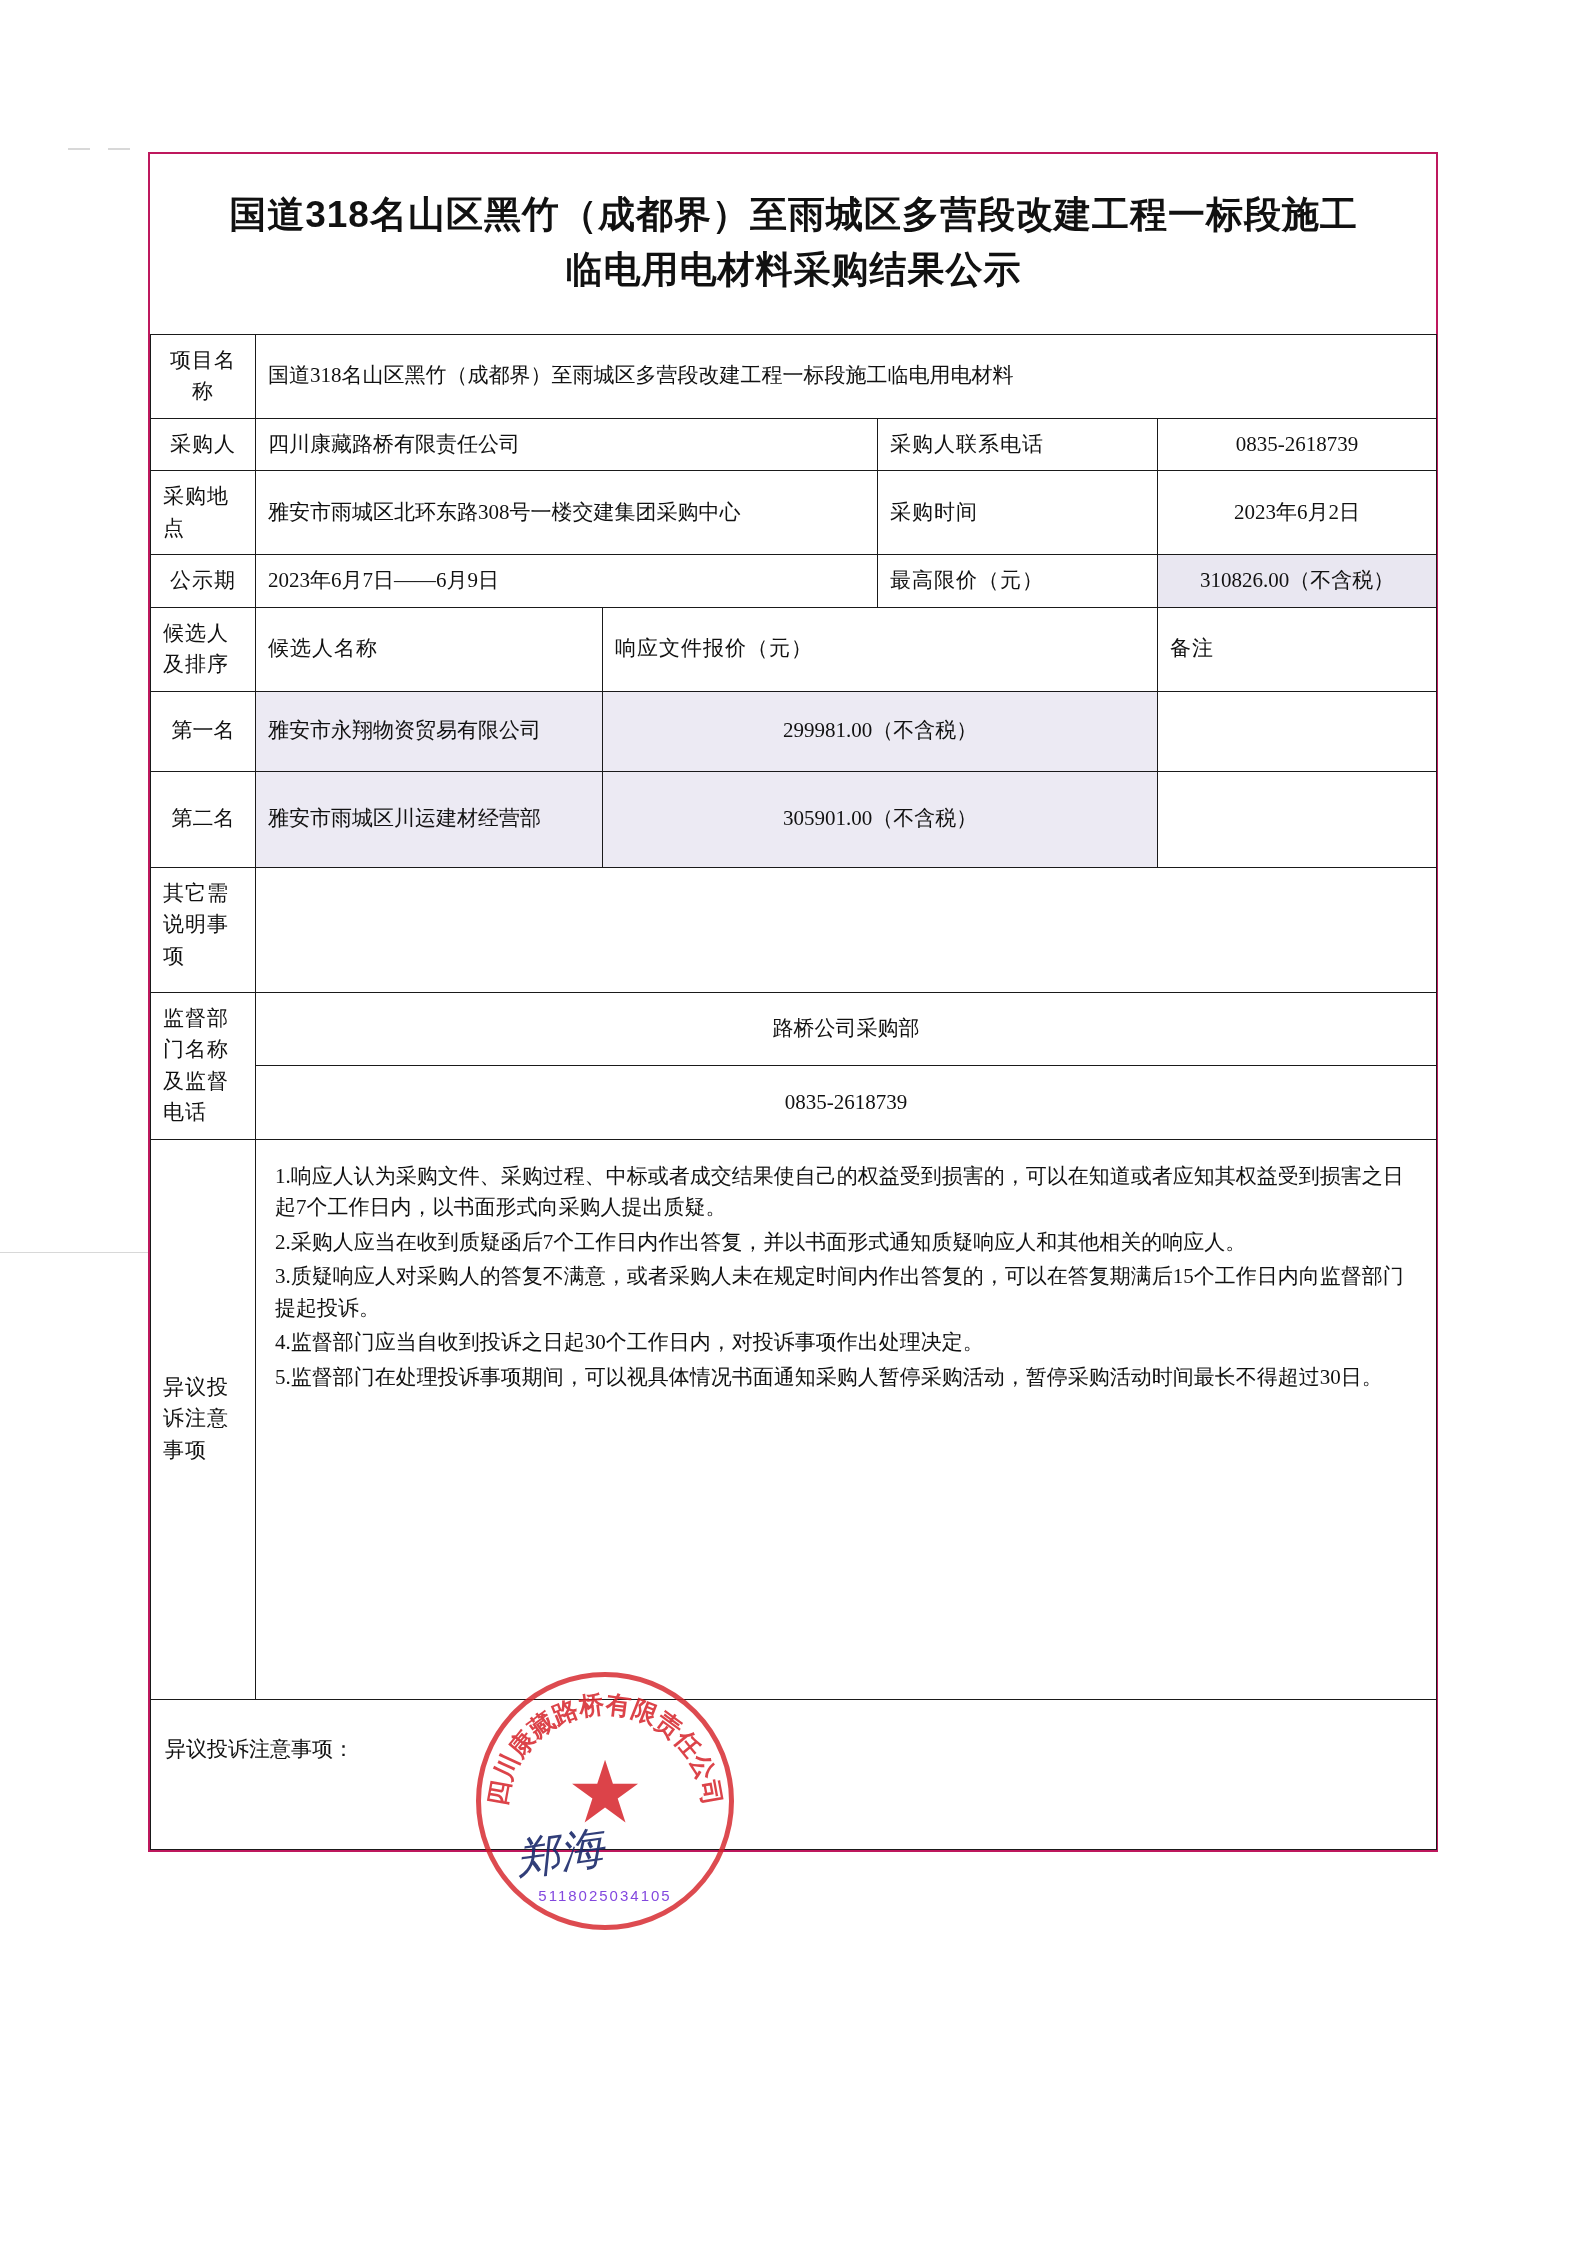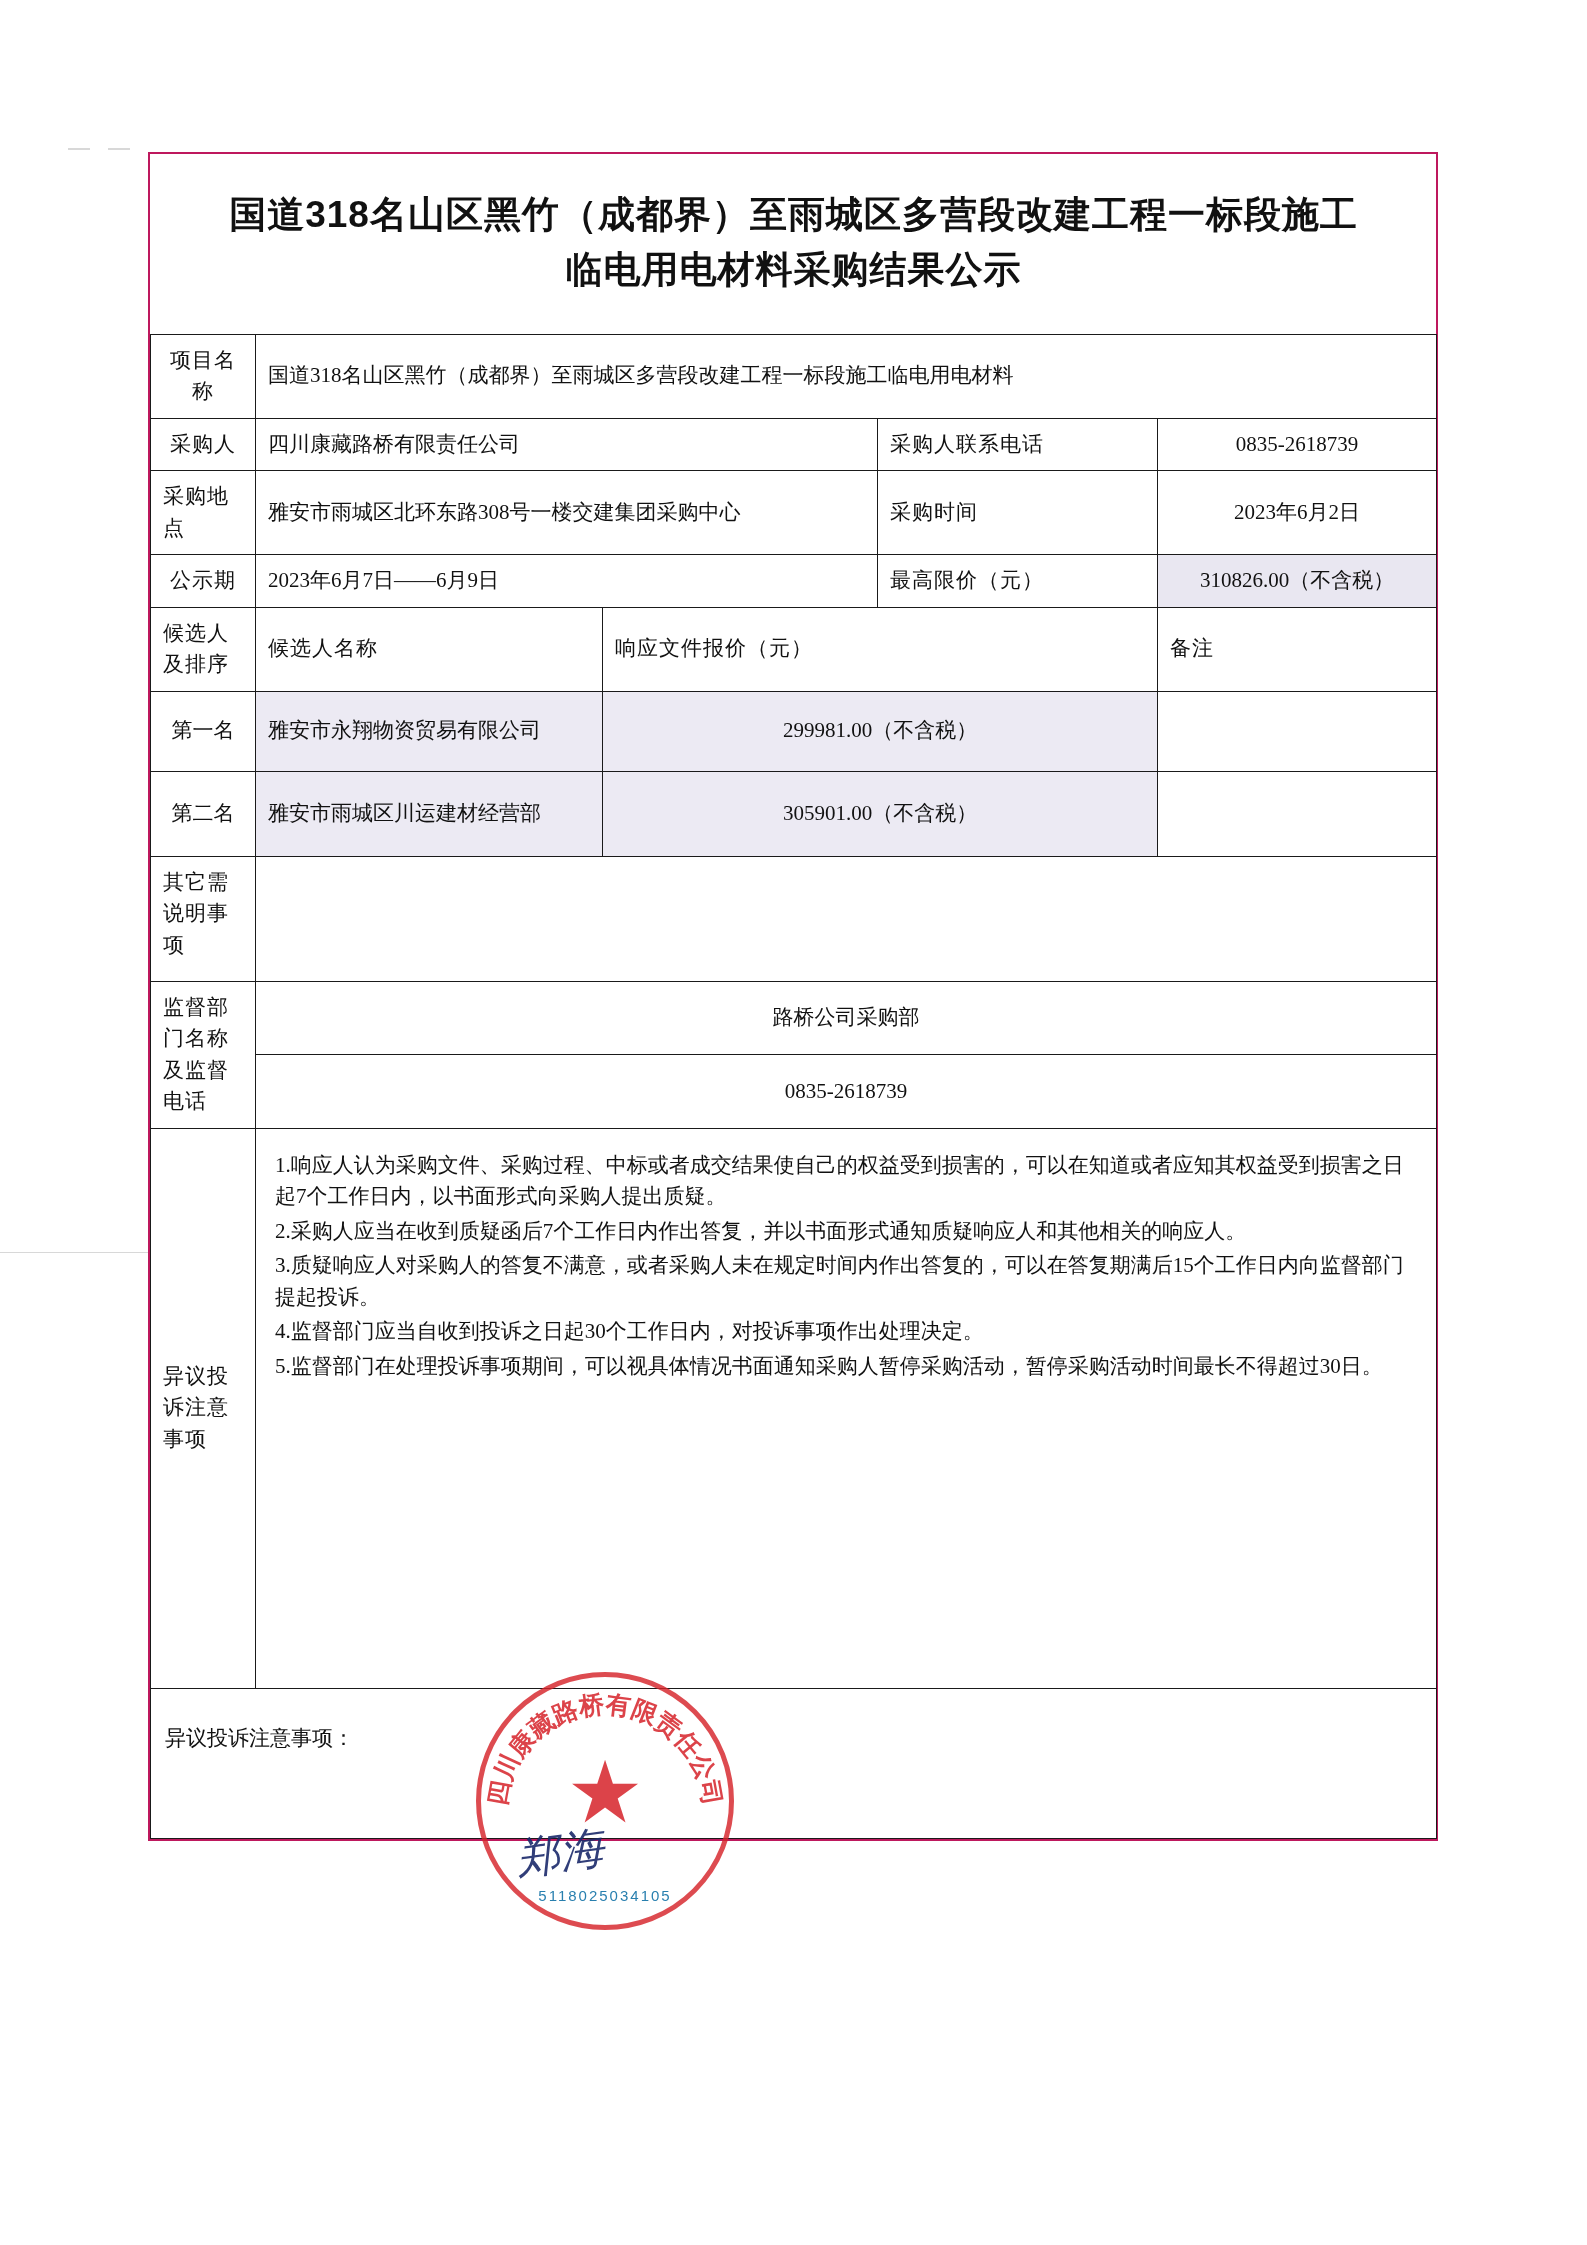--- a/index.html
+++ b/index.html
@@ -143,21 +143,21 @@
     font-size: 25px;
     font-weight: bold;
     opacity: .85;
   }
   .seal .code {
     position: absolute;
     left: 0;
     right: 0;
     bottom: 26px;
     text-align: center;
-    color: #0369a1;
+    color: #6d28d9;
     font-family: "Liberation Sans", sans-serif;
     font-size: 15px;
     letter-spacing: 2px;
     opacity: .85;
   }
   .signature {
     position: absolute;
     left: 516px;
     top: 1824px;
     color: #1b2a6b;
@@ -225,21 +225,21 @@
       <td class="lbl-center">备注</td>
     </tr>
 
     <tr style="height:80px;">
       <td class="val-center">第一名</td>
       <td class="val hl">雅安市永翔物资贸易有限公司</td>
       <td class="val-center hl" colspan="2">299981.00（不含税）</td>
       <td class="val-center"></td>
     </tr>
 
-    <tr style="height:85px;">
+    <tr style="height:96px;">
       <td class="val-center">第二名</td>
       <td class="val hl">雅安市雨城区川运建材经营部</td>
       <td class="val-center hl" colspan="2">305901.00（不含税）</td>
       <td class="val-center"></td>
     </tr>
 
     <tr style="height:125px;">
       <td class="lbl tall-label" style="vertical-align:top;">其它需说明事项</td>
       <td class="val" colspan="4"></td>
     </tr>

